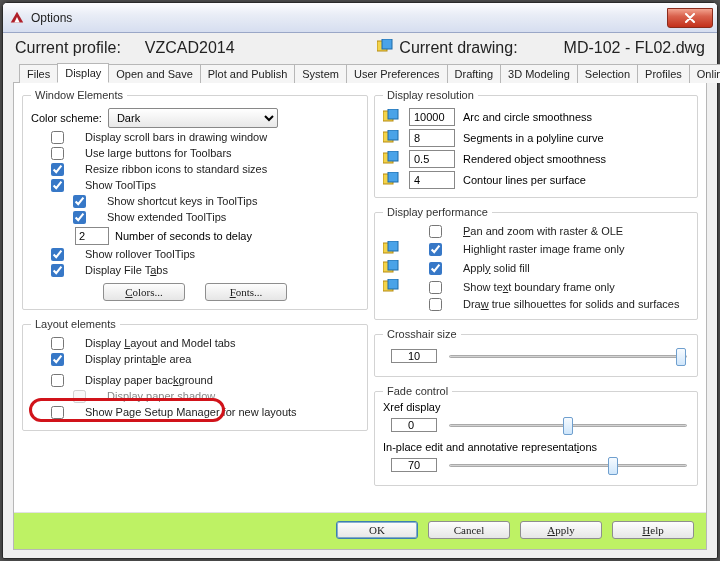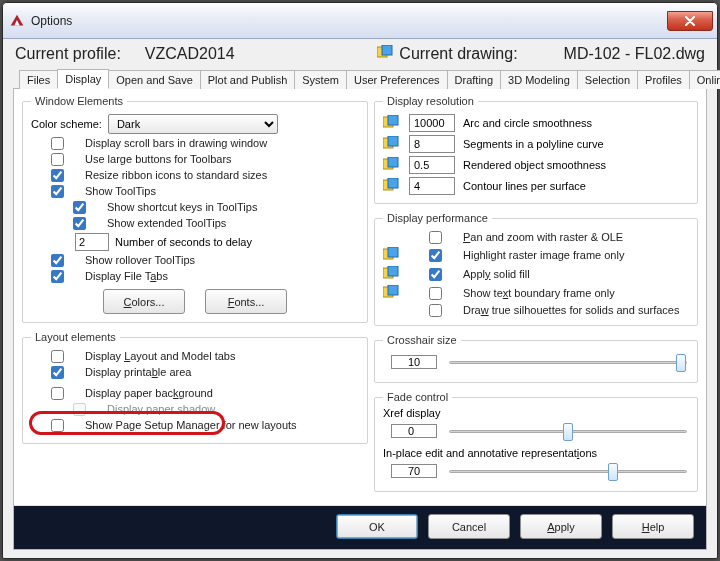--- a/index.html
+++ b/index.html
@@ -18,21 +18,21 @@
     margin: 2px;
     background: #f0f0f0;
     border: 1px solid #2a2a2a;
     border-radius: 5px 5px 2px 2px;
     box-shadow: 0 0 6px rgba(0,0,0,0.5);
     position: relative;
     display: flex;
     flex-direction: column;
   }
   .titlebar {
-    height: 36px;
+    height: 30px;
     background: linear-gradient(#fdfdff 0%, #e9edf6 40%, #d6def0 100%);
     border-bottom: 1px solid #9aa7c7;
     display: flex;
     align-items: center;
     padding: 0 6px;
     border-radius: 4px 4px 0 0;
   }
   .app-icon {
     width: 16px; height: 16px;
     margin-right: 6px;
@@ -153,27 +153,28 @@
     padding:0 4px;
   }
   .numbox {
     width:34px;height:18px;
     border:1px solid #888;
     font-size:11px;
     padding:1px 3px;
   }
   .btn {
     min-width: 82px;
-    height: 25px;
+    height: 18px;
     border:1px solid #8e8e8e;
     border-radius:3px;
     background: linear-gradient(#fdfdfd,#e6e6e6);
     font-size:11px;
     padding:0 10px;
     color:#222;
+    font-family:Liberation Serif, serif;
   }
   .btn.focus {
     border-color:#3c7fb1;
     box-shadow: 0 0 0 1px rgba(60,127,177,0.6) inset;
   }
   .field-mini {
     display:flex;align-items:center;gap:8px;margin-top:3px;
   }
   .field-mini .dwg { flex:0 0 18px; }
   .field-mini input.val {
@@ -204,21 +205,21 @@
     left: -2px;
     bottom: 0px;
     pointer-events:none;
   }
   .dialog-buttons {
     display:flex;
     justify-content:flex-end;
     gap: 10px;
     padding: 8px 12px 10px 12px;
     border-top: 1px solid #e2e2e2;
-    background:#0f172a;
+    background:#bef264;
   }
   .underline { text-decoration: underline; }
   .icon-logo { width:18px; height:18px; }
 </style>
 </head>
 <body>
 
 <div class="window">
 
   <div class="titlebar">

